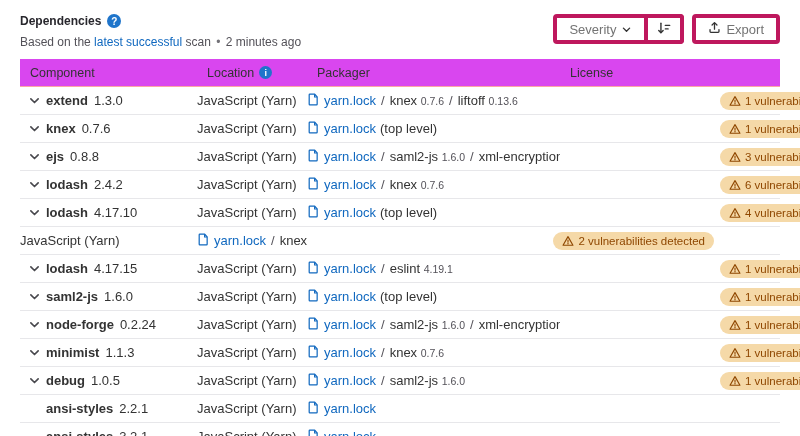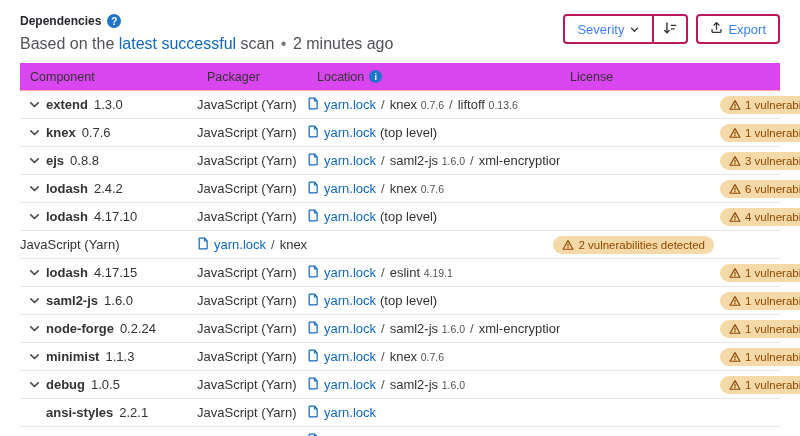--- a/index.html
+++ b/index.html
@@ -15,30 +15,30 @@
   
   .page-header { position: relative; padding: 10px 20px 0; }
   .title-row { display: flex; align-items: center; gap: 6px; }
   .page-title { margin: 0; font-size: 12px; font-weight: 700; color: #28272d; line-height: 22px; }
   .help-icon {
     width: 14px; height: 14px; border-radius: 50%;
     background: #1f75cb; color: #fff; font-size: 10px; font-weight: 700;
     display: inline-flex; align-items: center; justify-content: center;
     cursor: pointer;
   }
-  .subtitle { margin-top: 3px; font-size: 16px; color: #535158; }
+  .subtitle { margin-top: 3px; font-size: 12px; color: #535158; }
   .subtitle .link { color: #1068bf; }
   .subtitle .time-sep { margin: 0 2px; color: #737278; }
 
   .actions { position: absolute; top: 14px; right: 20px; display: flex; gap: 8px; }
   .btn {
     display: inline-flex; align-items: center; gap: 5px;
     height: 30px; padding: 0 12px;
-    background: #fff; border: 2px solid #be185d; border-radius: 4px;
-    font-family: inherit; font-size: 13px; color: #3b82f6; cursor: pointer;
+    background: #fff; border: 4px solid #be185d; border-radius: 4px;
+    font-family: inherit; font-size: 13px; color: #737373; cursor: pointer;
   }
   .btn-group { display: inline-flex; }
   .btn-group .btn:first-child { border-radius: 4px 0 0 4px; }
   .btn-group .btn:last-child { border-radius: 0 4px 4px 0; border-left: none; padding: 0 9px; }
   .chev-small svg { display: block; }
 
   
   .dep-table { margin: 10px 20px 0; }
   .tr, .thead-row {
     display: grid;
@@ -127,25 +127,25 @@
     </button>
   </div>
 </div>
 
 <div class="dep-table">
   <div class="thead-row">
     <div class="th">
       <span>Component</span>
     </div>
     <div class="th">
-      <span>Packager</span>
+      <span>Location</span>
+      <span class="info-icon">i</span>
     </div>
     <div class="th">
-      <span>Location</span>
-      <span class="info-icon">i</span>
+      <span>Packager</span>
     </div>
     <div class="th">
       <span>License</span>
     </div>
     <div class="th"></div>
   </div>
   <div id="table-body">
       <div class="tr">
         <div class="td td-component">
           <span class="chevron">

